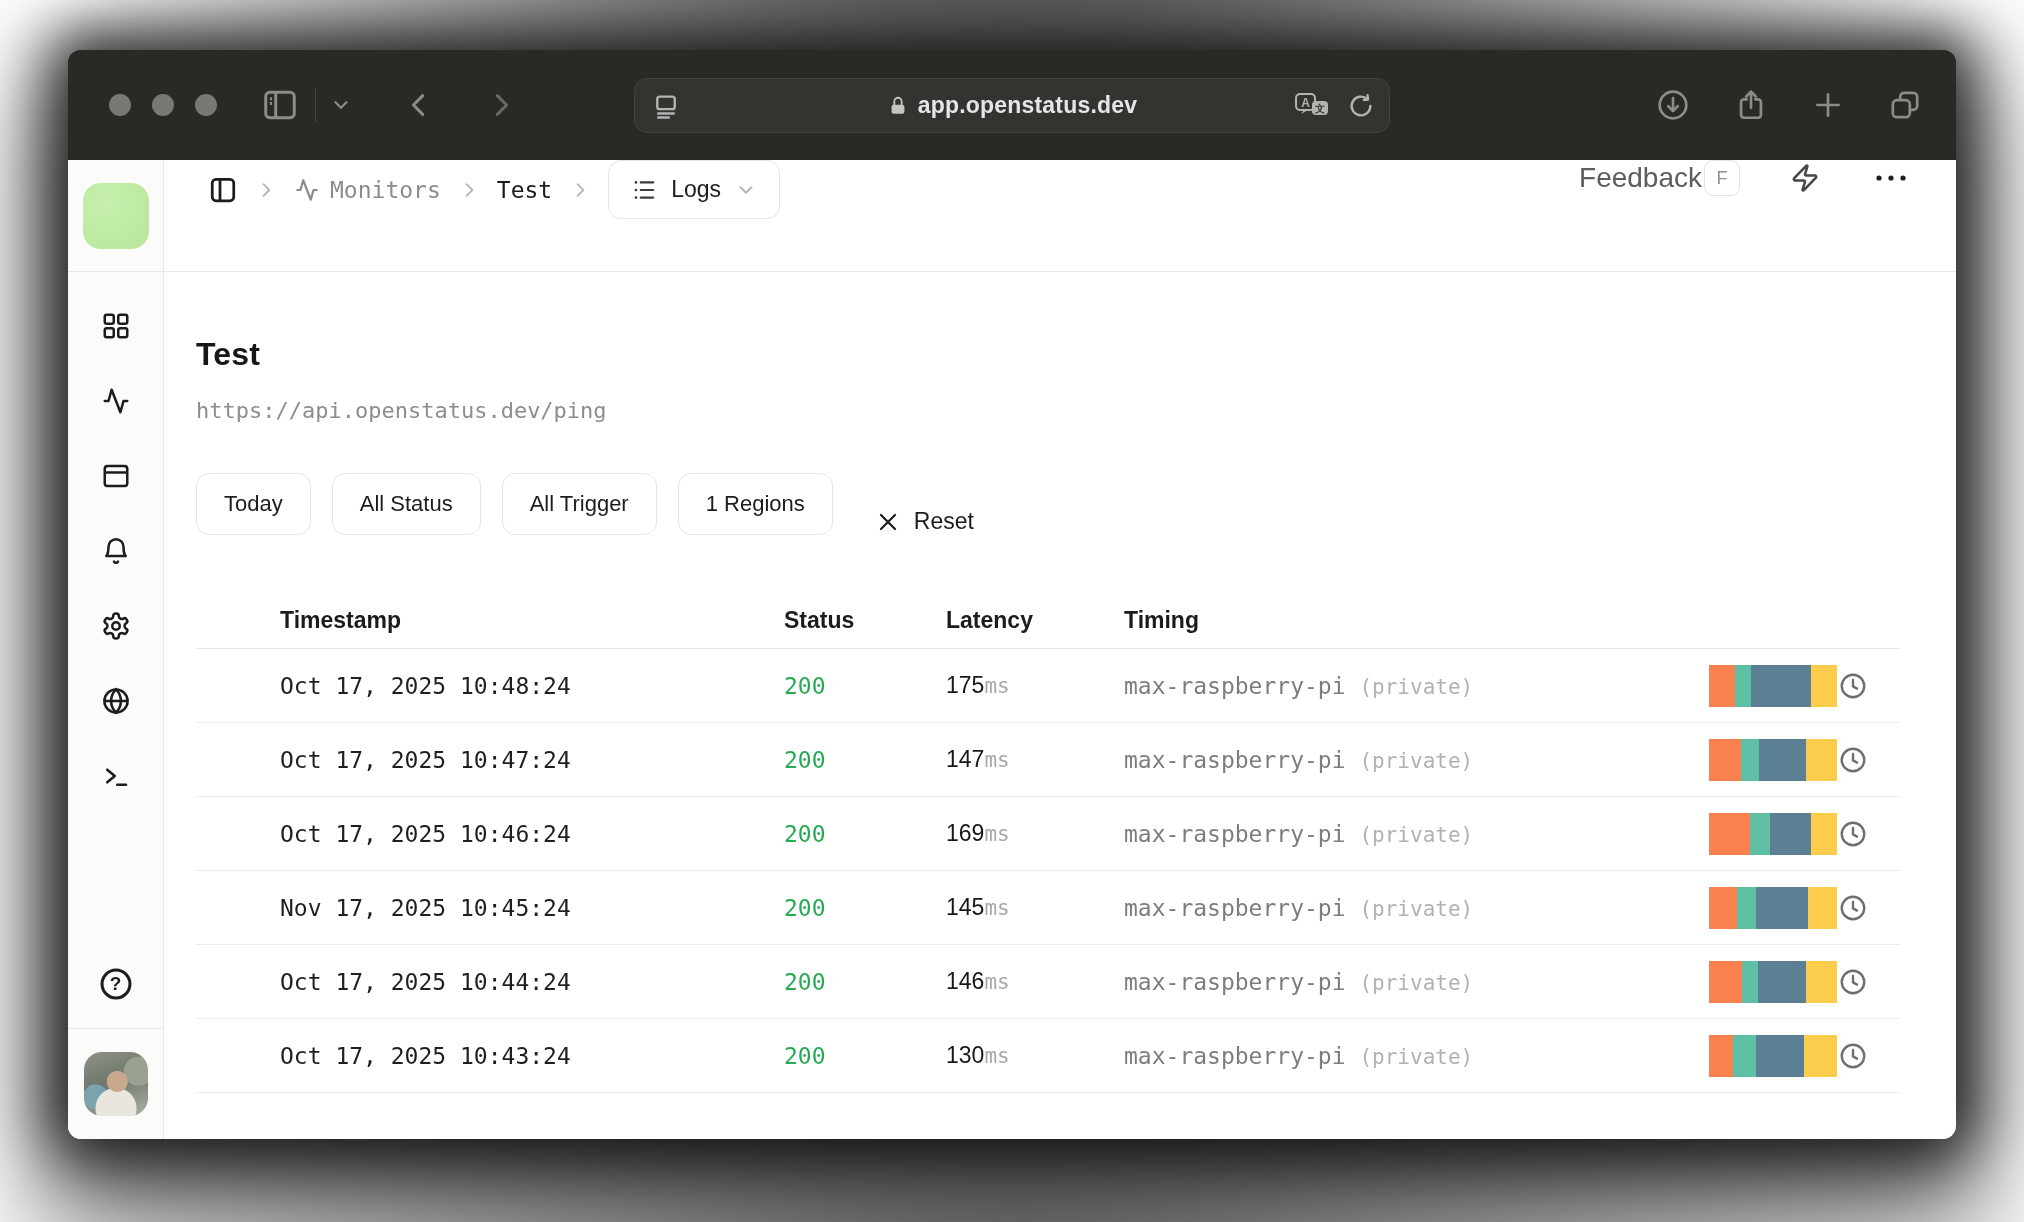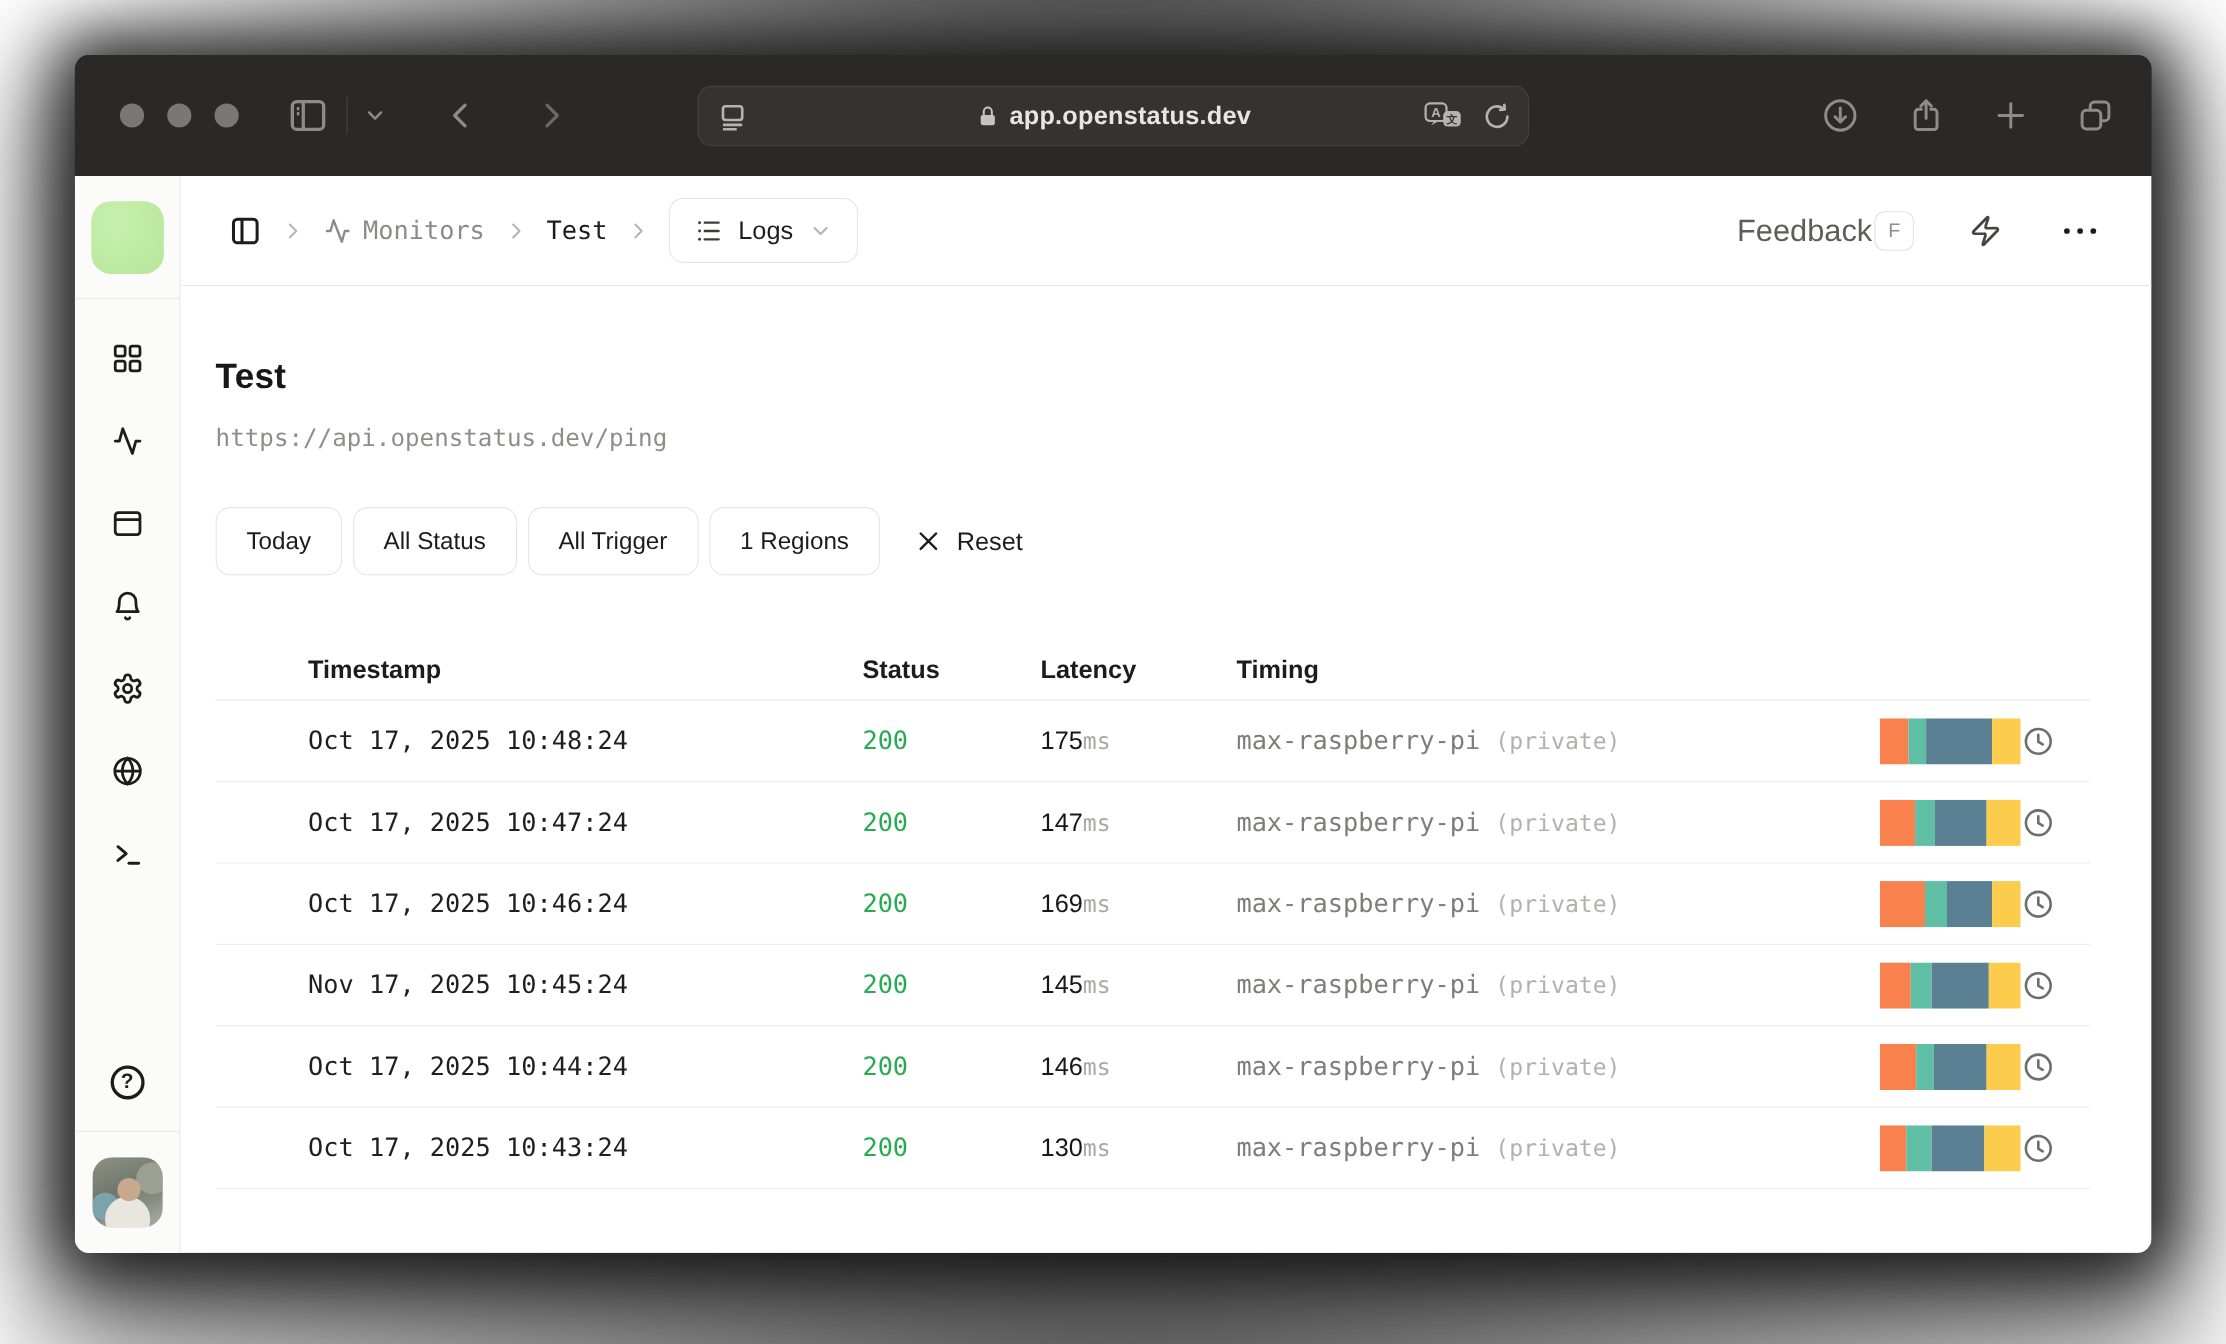--- a/index.html
+++ b/index.html
@@ -40,39 +40,39 @@
   .avatar-box { height:111px; width:100%; border-top:1px solid #e8e8e6; display:flex; align-items:center; justify-content:center; }
   .avatar { width:64px; height:64px; border-radius:18px; background:
       radial-gradient(circle 12px at 52% 46%, #c8a98d 0 10px, rgba(0,0,0,0) 11px),
       radial-gradient(circle 22px at 50% 88%, #e8e6df 0 20px, rgba(0,0,0,0) 21px),
       radial-gradient(circle 14px at 18% 70%, #7ba3ad 0 12px, rgba(0,0,0,0) 13px),
       radial-gradient(circle 16px at 85% 30%, #9aa193 0 14px, rgba(0,0,0,0) 15px),
       linear-gradient(160deg, #8d9486 0%, #6f766b 45%, #a9b0a5 100%); }
 
   .main { flex:1; display:flex; flex-direction:column; }
 
-  .app-header { height:100px; border-bottom:1px solid #e8e8e6; display:flex; align-items:center; padding:0 48px 0 44px; }
+  .app-header { height:112px; border-bottom:1px solid #e8e8e6; display:flex; align-items:flex-start; padding:0 48px 0 44px; }
   .crumbs { display:flex; align-items:center; gap:18px; font-family:"DejaVu Sans Mono", monospace; font-size:23px; }
   .crumb-muted { color:#8b8b89; display:flex; align-items:center; gap:10px; }
   .crumb-current { color:#1c1c1c; }
   .crumb-chev { color:#b5b5b3; display:flex; }
   .logs-pill { display:flex; align-items:center; gap:14px; border:1px solid #e5e5e3; border-radius:13px;
     background:#fff; padding:15px 22px; font-family:"Liberation Sans", sans-serif; font-size:23px; color:#1c1c1c; cursor:pointer; }
   .hdr-right { margin-left:auto; display:flex; align-items:center; }
   .feedback { color:#5d5d5b; font-size:28px; margin-right:2px; cursor:pointer; }
   .kbd { width:36px; height:36px; border:1.5px solid #e3e3e1; border-radius:9px; color:#8f8f8d;
     font-size:18px; display:flex; align-items:center; justify-content:center; }
   .bolt { margin-left:50px; color:#454543; }
   .dots { margin-left:54px; color:#1c1c1c; }
 
   .content { padding:64px 56px 0 32px; }
   .page-title { font-size:32px; font-weight:700; color:#171717; letter-spacing:.2px; }
   .endpoint { margin-top:25px; font-family:"DejaVu Sans Mono", monospace; font-size:22px; color:#8d8d8b; }
 
-  .filters { margin-top:50px; display:flex; align-items:center; gap:10px; }
+  .filters { margin-top:50px; display:flex; align-items:flex-end; gap:21px; }
   .pill { border:1px solid #e5e5e3; border-radius:13px; background:#fff; padding:0 27px; height:62px;
     font-size:22px; font-weight:500; color:#1c1c1c; display:flex; align-items:center; cursor:pointer; font-family:inherit; }
   .reset-btn { border:none; background:none; display:flex; align-items:center; gap:14px; font-size:23px;
     color:#1c1c1c; margin-left:22px; cursor:pointer; font-family:inherit; }
 
   .table { margin-top:58px; }
   .lrow { display:grid; grid-template-columns:84px 504px 162px 178px 585px 1fr; align-items:center;
     height:74px; border-bottom:1px solid #ececea; }
   .lrow.head { height:56px; border-bottom:1px solid #e6e6e4; }
   .th { font-size:23px; font-weight:700; color:#1c1c1c; }

